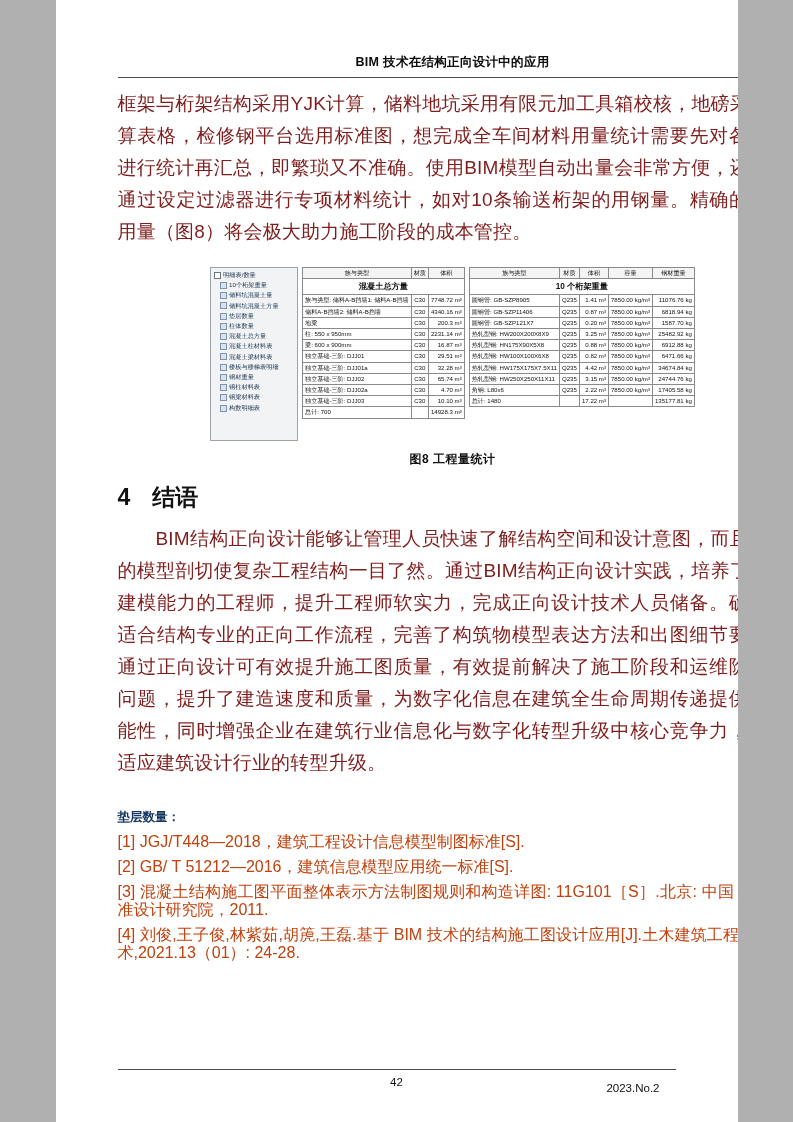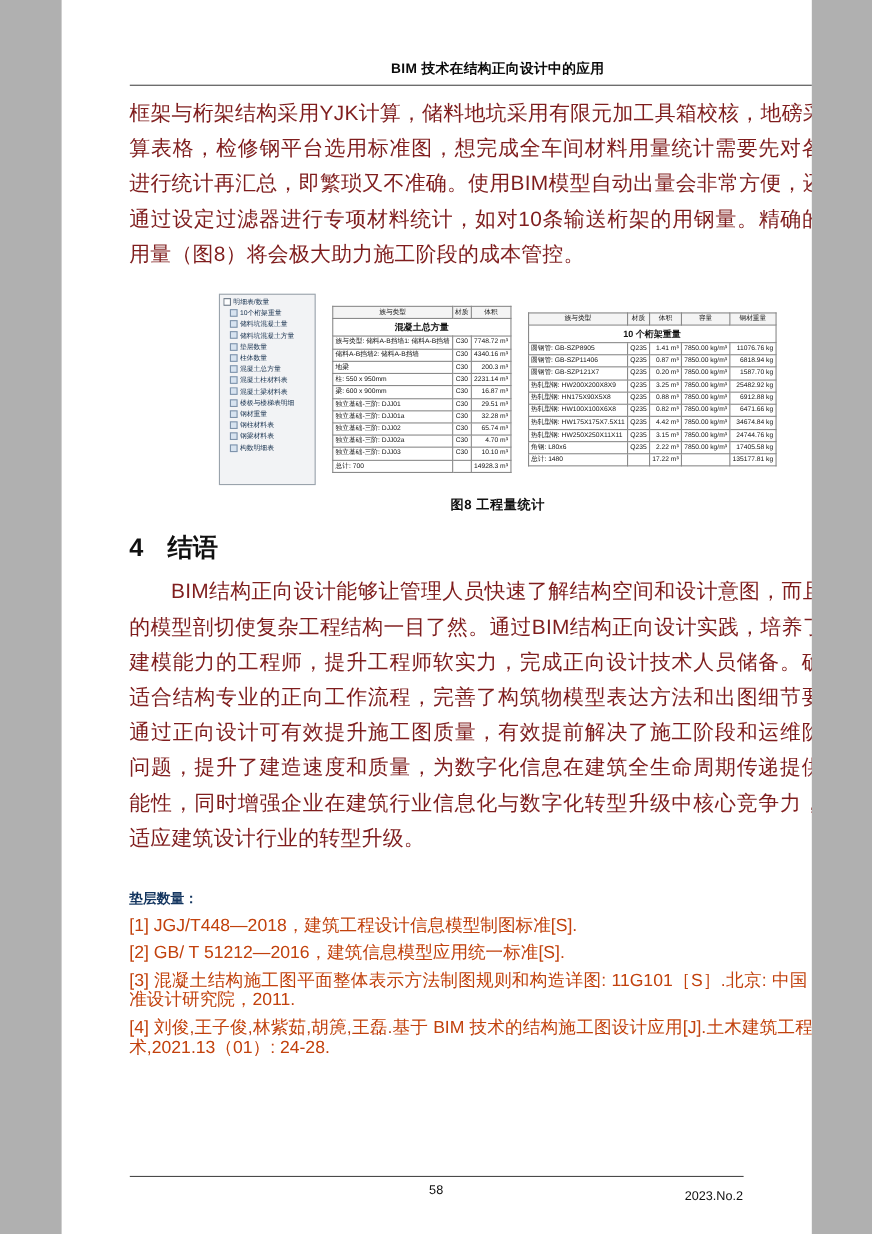--- a/index.html
+++ b/index.html
@@ -44,22 +44,22 @@
     color: #7f1d1d;
     letter-spacing: 0.2px;
   }
   .figure-wrap {
     margin-top: 12px;
     display: flex;
     justify-content: center;
   }
   .figure-inner {
     display: flex;
-    align-items: center;
-    gap: 15px;
+    align-items: flex-start;
+    gap: 4px;
   }
   
   .tree-panel {
     width: 88px;
     border: 1px solid #9aa3ac;
     background: #f2f3f5;
     font-size: 6.2px;
     line-height: 10.2px;
     color: #18324f;
     padding: 2px 2px 2px 3px;
@@ -155,21 +155,21 @@
   .footer-row {
     display: flex;
     justify-content: center;
     position: relative;
     margin-top: 6px;
     font-size: 11.5px;
     color: #111;
   }
   .footer-right {
     position: absolute;
-    right: 0;
+    right: 16px;
     top: 6px;
     font-size: 11.5px;
     color: #111;
   }
 </style>
 </head>
 <body>
 
 <div class="page">
 
@@ -376,18 +376,18 @@
     <div class="ref-item">[1] JGJ/T448—2018，建筑工程设计信息模型制图标准[S].</div>
     <div class="ref-item">[2] GB/ T 51212—2016，建筑信息模型应用统一标准[S].</div>
     <div class="ref-item">[3] 混凝土结构施工图平面整体表示方法制图规则和构造详图: 11G101［S］.北京: 中国  建筑标准设计研究院，2011.</div>
     <div class="ref-item">[4] 刘俊,王子俊,林紫茹,胡箎,王磊.基于 BIM 技术的结构施工图设计应用[J].土木建筑工程信息技术,2021.13（01）: 24-28.</div>
 
   </div>
 
   <div class="footer">
     <div class="footer-rule"></div>
     <div class="footer-row">
-      <span>58</span>
+      <span>42</span>
       <span class="footer-right">2023.No.2</span>
     </div>
   </div>
 
 </div>
 
 </body></html>

